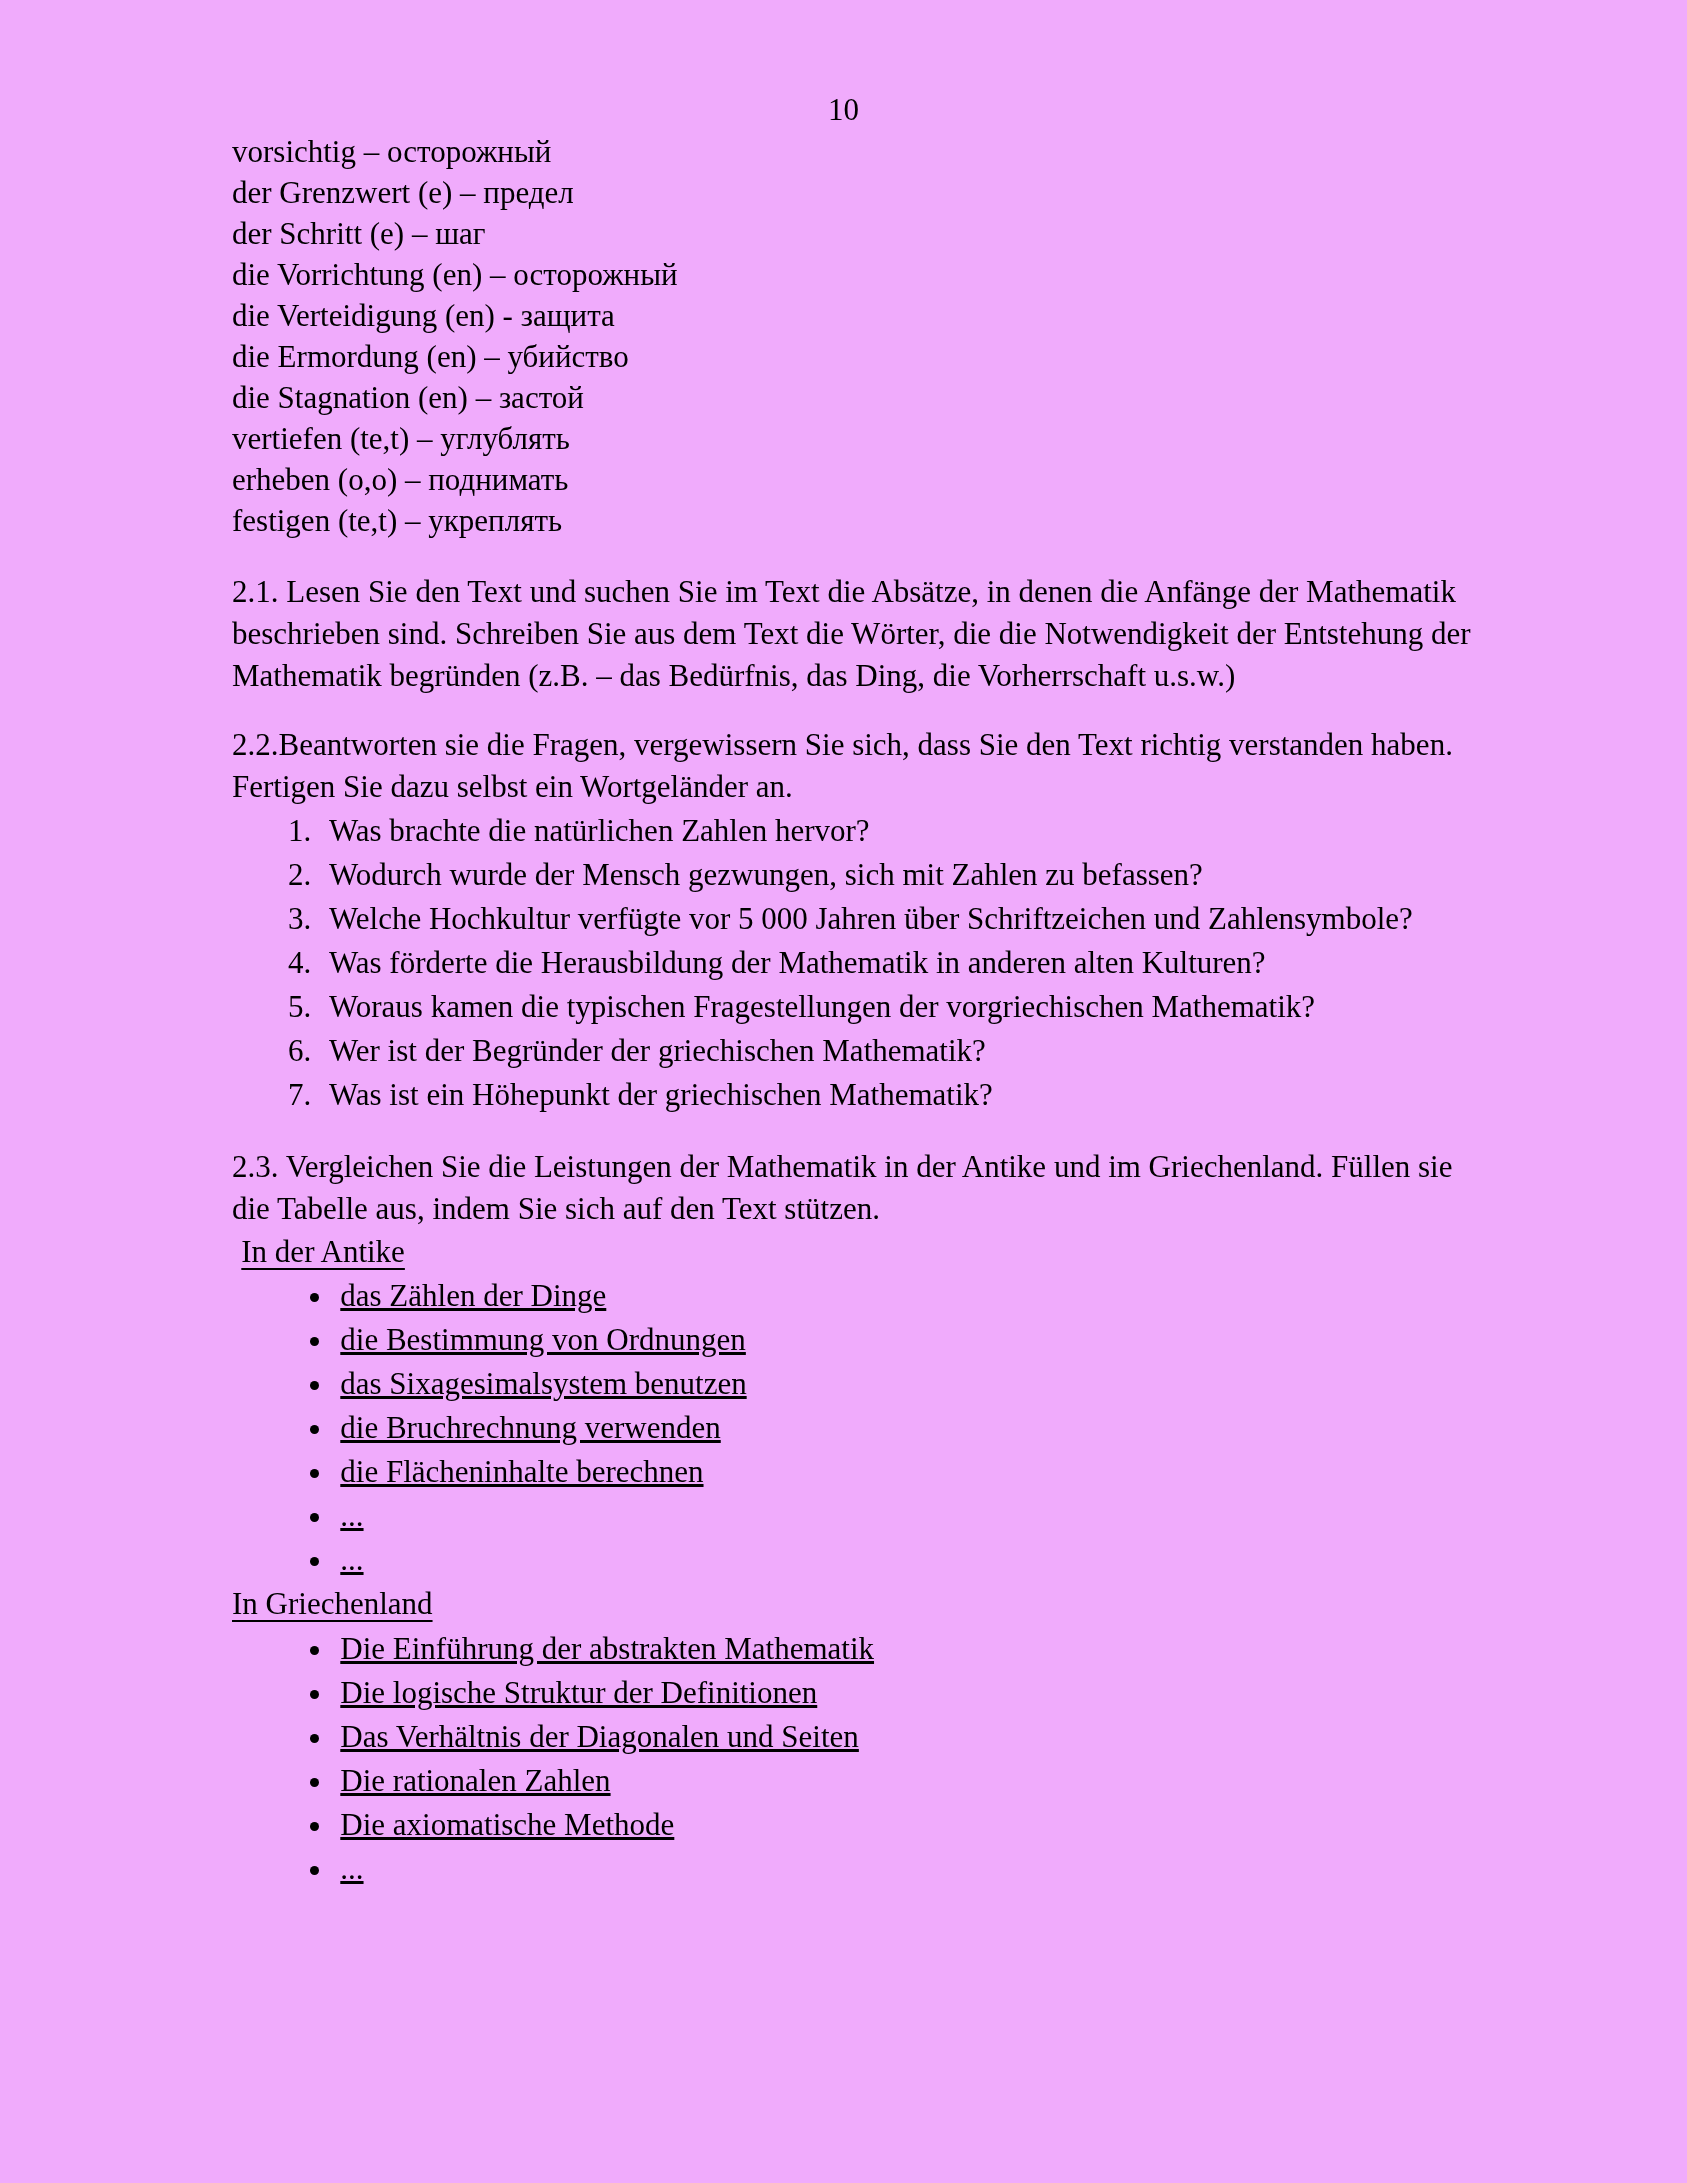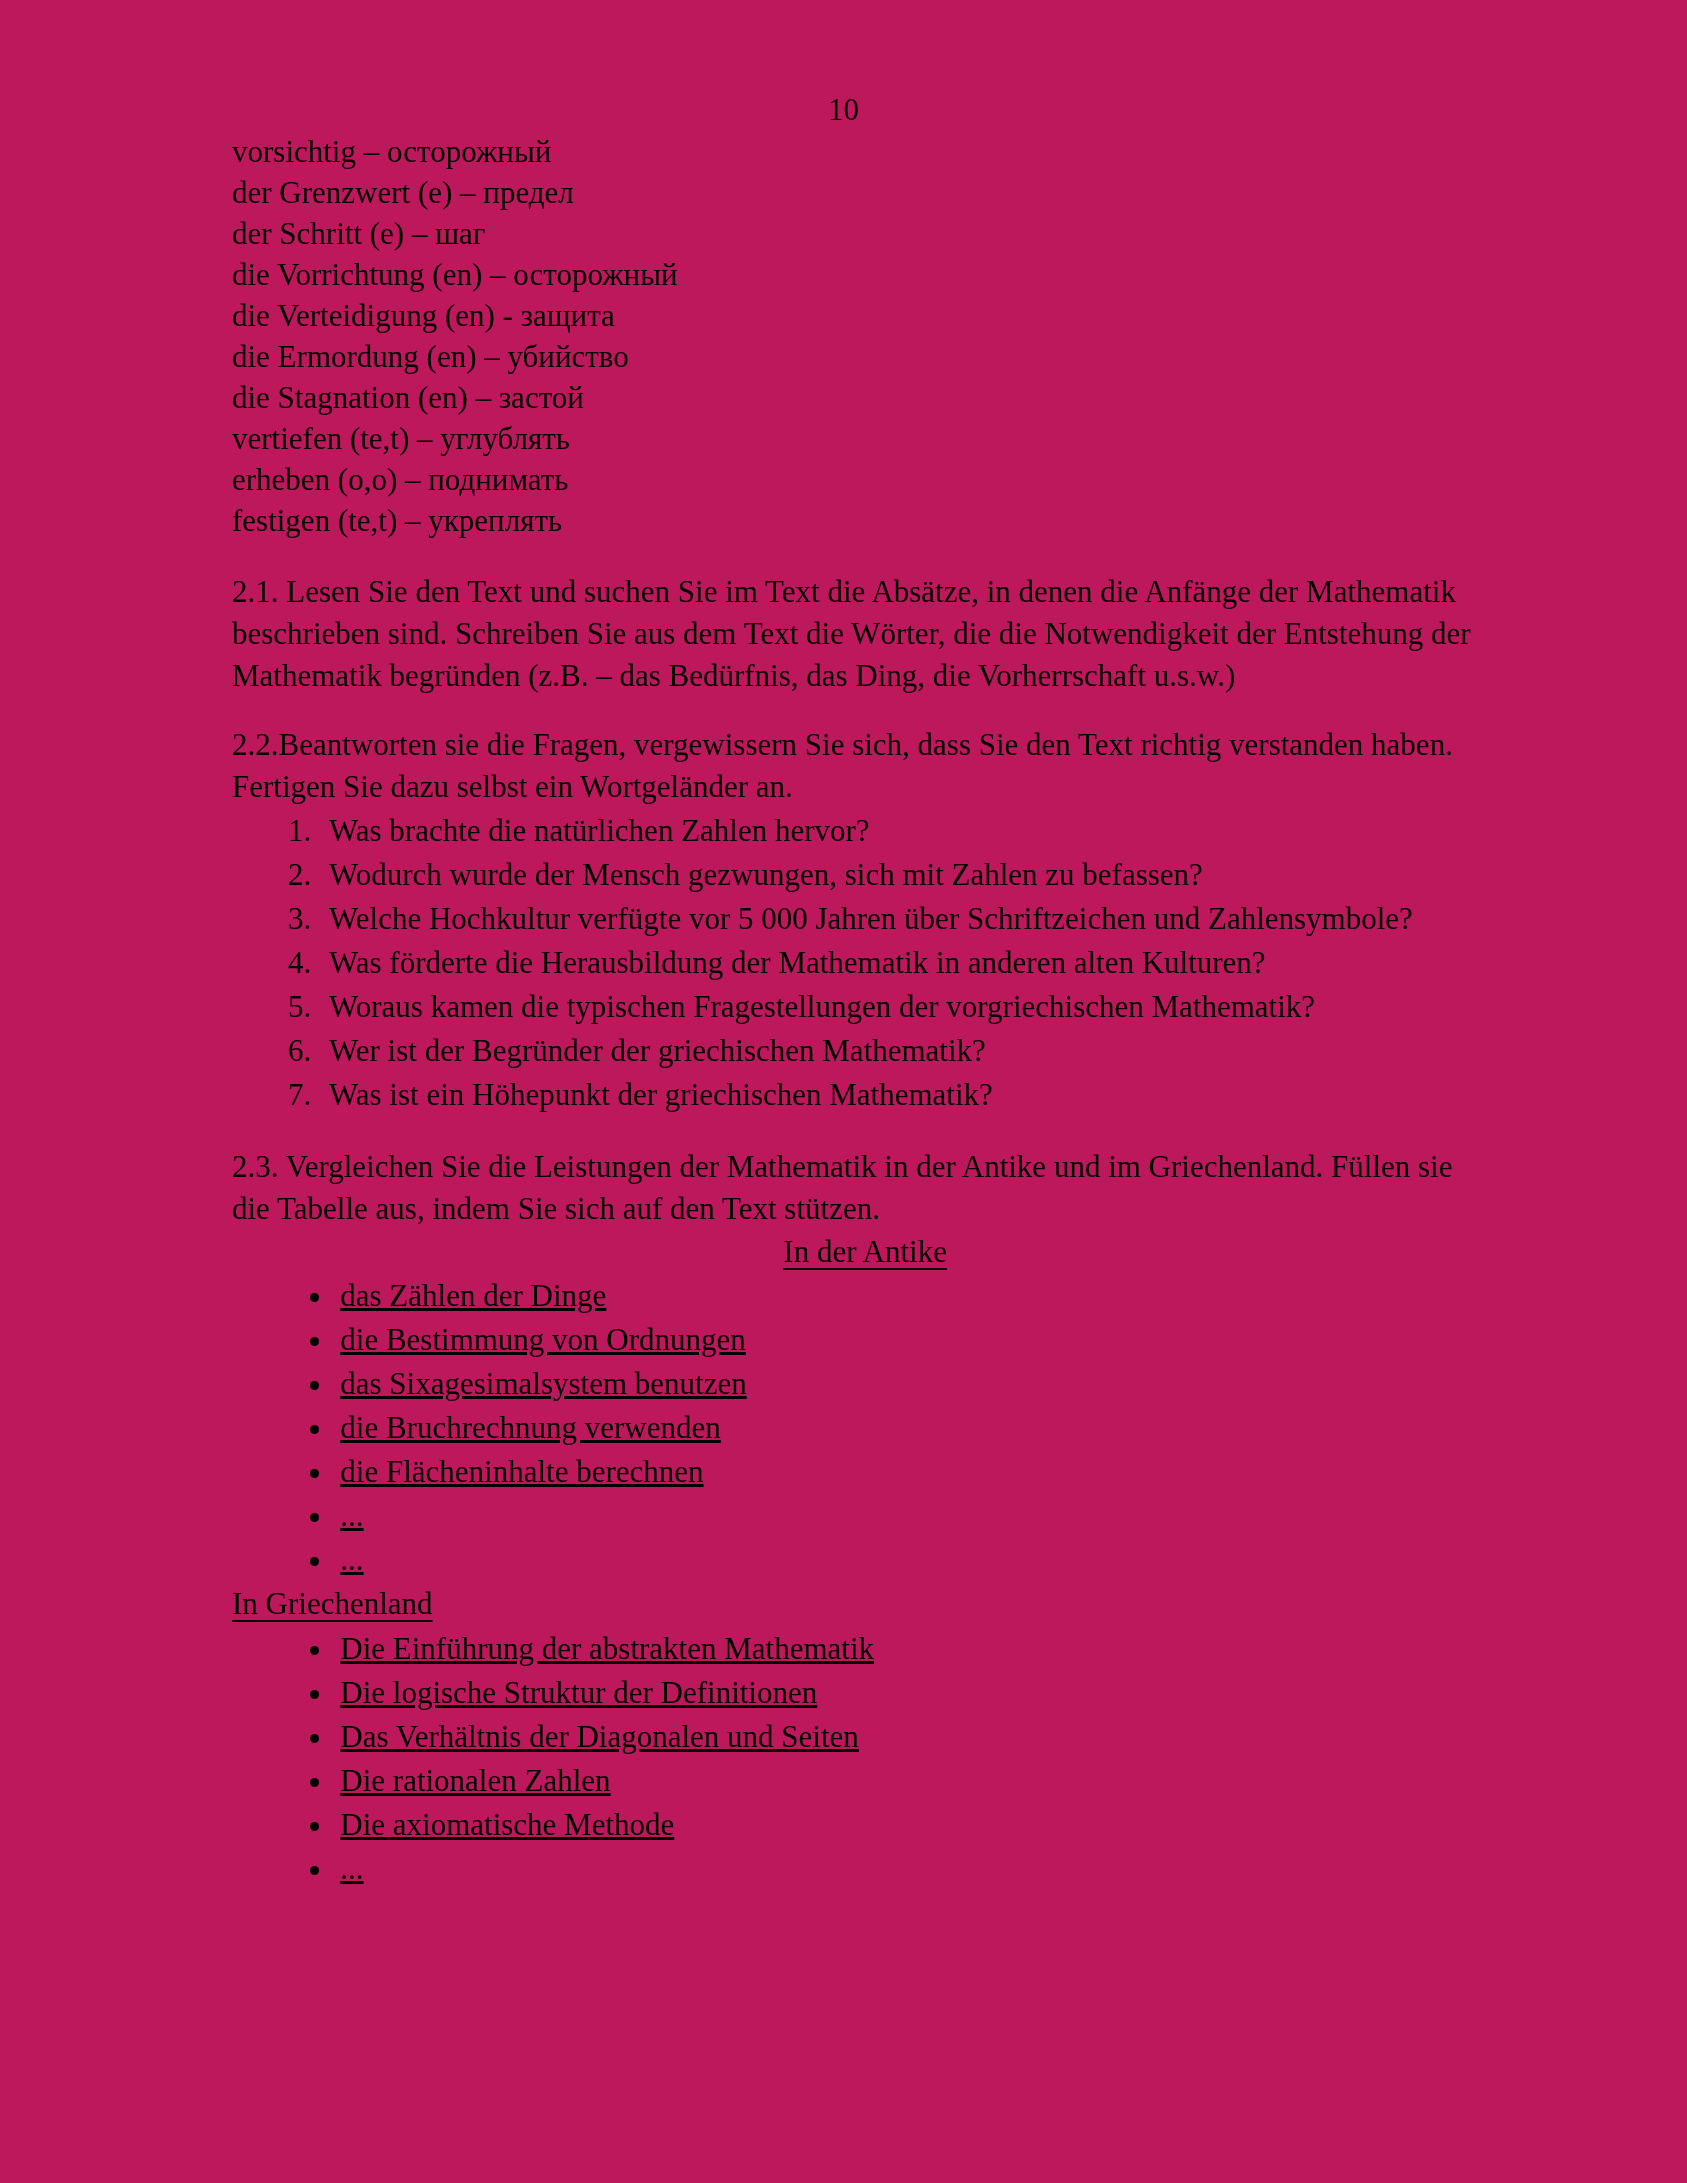--- a/index.html
+++ b/index.html
@@ -4,21 +4,21 @@
 <style>
   html, body {
     margin: 0;
     padding: 0;
     background: #ffffff;
   }
   .page {
     position: relative;
     width: 1687px;
     height: 2183px;
-    background: #be185d;
+    background: #f0abfc;
     color: #000000;
     font-family: "Liberation Serif", "DejaVu Serif", serif;
     font-size: 31px;
     overflow: hidden;
   }
   .page-number {
     position: absolute;
     top: 93px;
     left: 0;
     width: 100%;
@@ -63,21 +63,20 @@
     line-height: 42px;
     margin-top: 1.3px;
   }
   .list-heading .underlined {
     text-decoration: underline;
     text-decoration-thickness: 2px;
     text-underline-offset: 6px;
   }
   .list-heading.indented {
     padding-left: 9.3px;
-    text-align: center;
   }
   ul.blist {
     list-style: disc outside;
     margin: 2.6px 0 0 0;
     padding-left: 103px;
   }
   ul.blist li {
     line-height: 42px;
     margin-bottom: 2px;
     padding-left: 5.3px;

